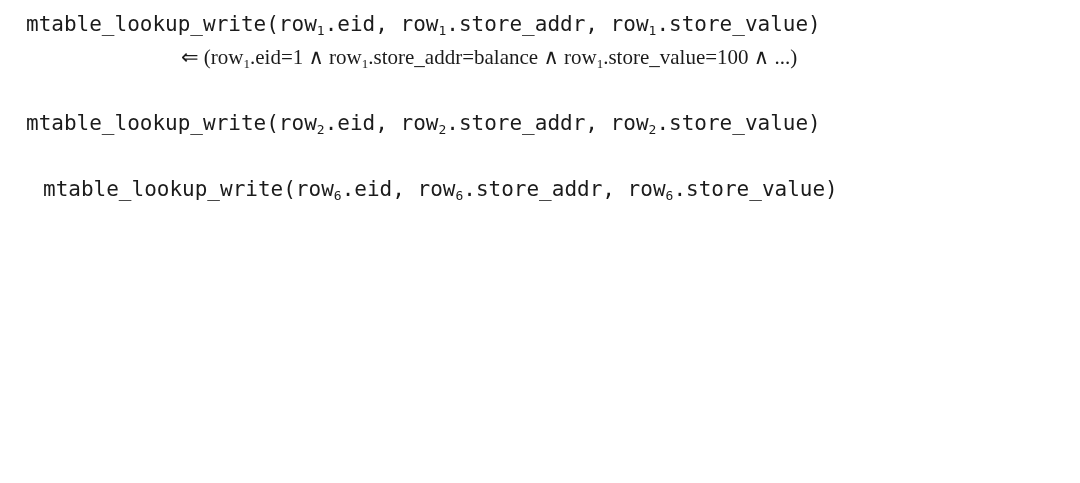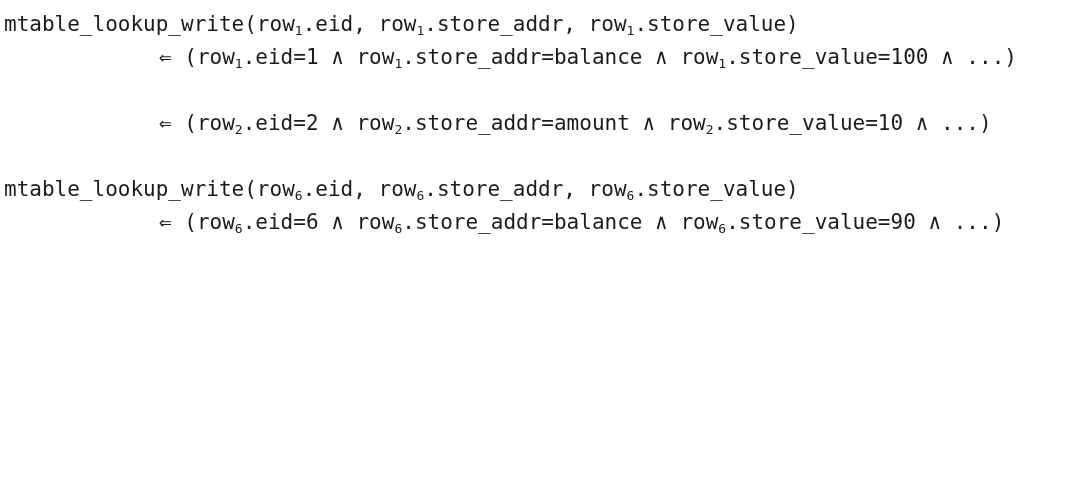--- a/index.html
+++ b/index.html
@@ -9,63 +9,64 @@
   }
   body {
     width: 1080px;
     height: 483px;
     overflow: hidden;
   }
   .doc {
     box-sizing: border-box;
     width: 1080px;
     height: 483px;
-    padding: 8px 0 0 4px;
+    padding: 8px 0 0 26px;
     font-family: "DejaVu Sans Mono", "Liberation Mono", monospace;
     font-size: 21px;
     color: #1b1b1b;
   }
   .formula {
     margin: 0 0 33px 0;
   }
   .formula:last-child {
     margin-bottom: 0;
+    margin-left: 17px;
   }
   .line {
     height: 33px;
     line-height: 33px;
     white-space: pre;
   }
   .constraint {
     padding-left: 155px;
+    font-family: Liberation Serif, serif;
   }
   sub {
     font-size: 13px;
     line-height: 0;
     vertical-align: -4px;
   }
 </style>
 </head>
 <body>
 
 <div class="doc">
   <div id="formula-list">
   <div class="formula">
     <div class="line head">mtable_lookup_write(row<sub>1</sub>.eid, row<sub>1</sub>.store_addr, row<sub>1</sub>.store_value)</div>
     <div class="line constraint">⇐ (row<sub>1</sub>.eid=1 ∧ row<sub>1</sub>.store_addr=balance ∧ row<sub>1</sub>.store_value=100 ∧ ...)</div>
   </div>
 
   <div class="formula">
-    <div class="line constraint">⇐ (row<sub>2</sub>.eid=2 ∧ row<sub>2</sub>.store_addr=amount ∧ row<sub>2</sub>.store_value=10 ∧ ...)</div>
+    <div class="line head">mtable_lookup_write(row<sub>2</sub>.eid, row<sub>2</sub>.store_addr, row<sub>2</sub>.store_value)</div>
   </div>
 
   <div class="formula">
   </div>
 
   <div class="formula">
   </div>
 
   <div class="formula">
     <div class="line head">mtable_lookup_write(row<sub>6</sub>.eid, row<sub>6</sub>.store_addr, row<sub>6</sub>.store_value)</div>
-    <div class="line constraint">⇐ (row<sub>6</sub>.eid=6 ∧ row<sub>6</sub>.store_addr=balance ∧ row<sub>6</sub>.store_value=90 ∧ ...)</div>
   </div>
 </div>
 </div>
 
 </body></html>

